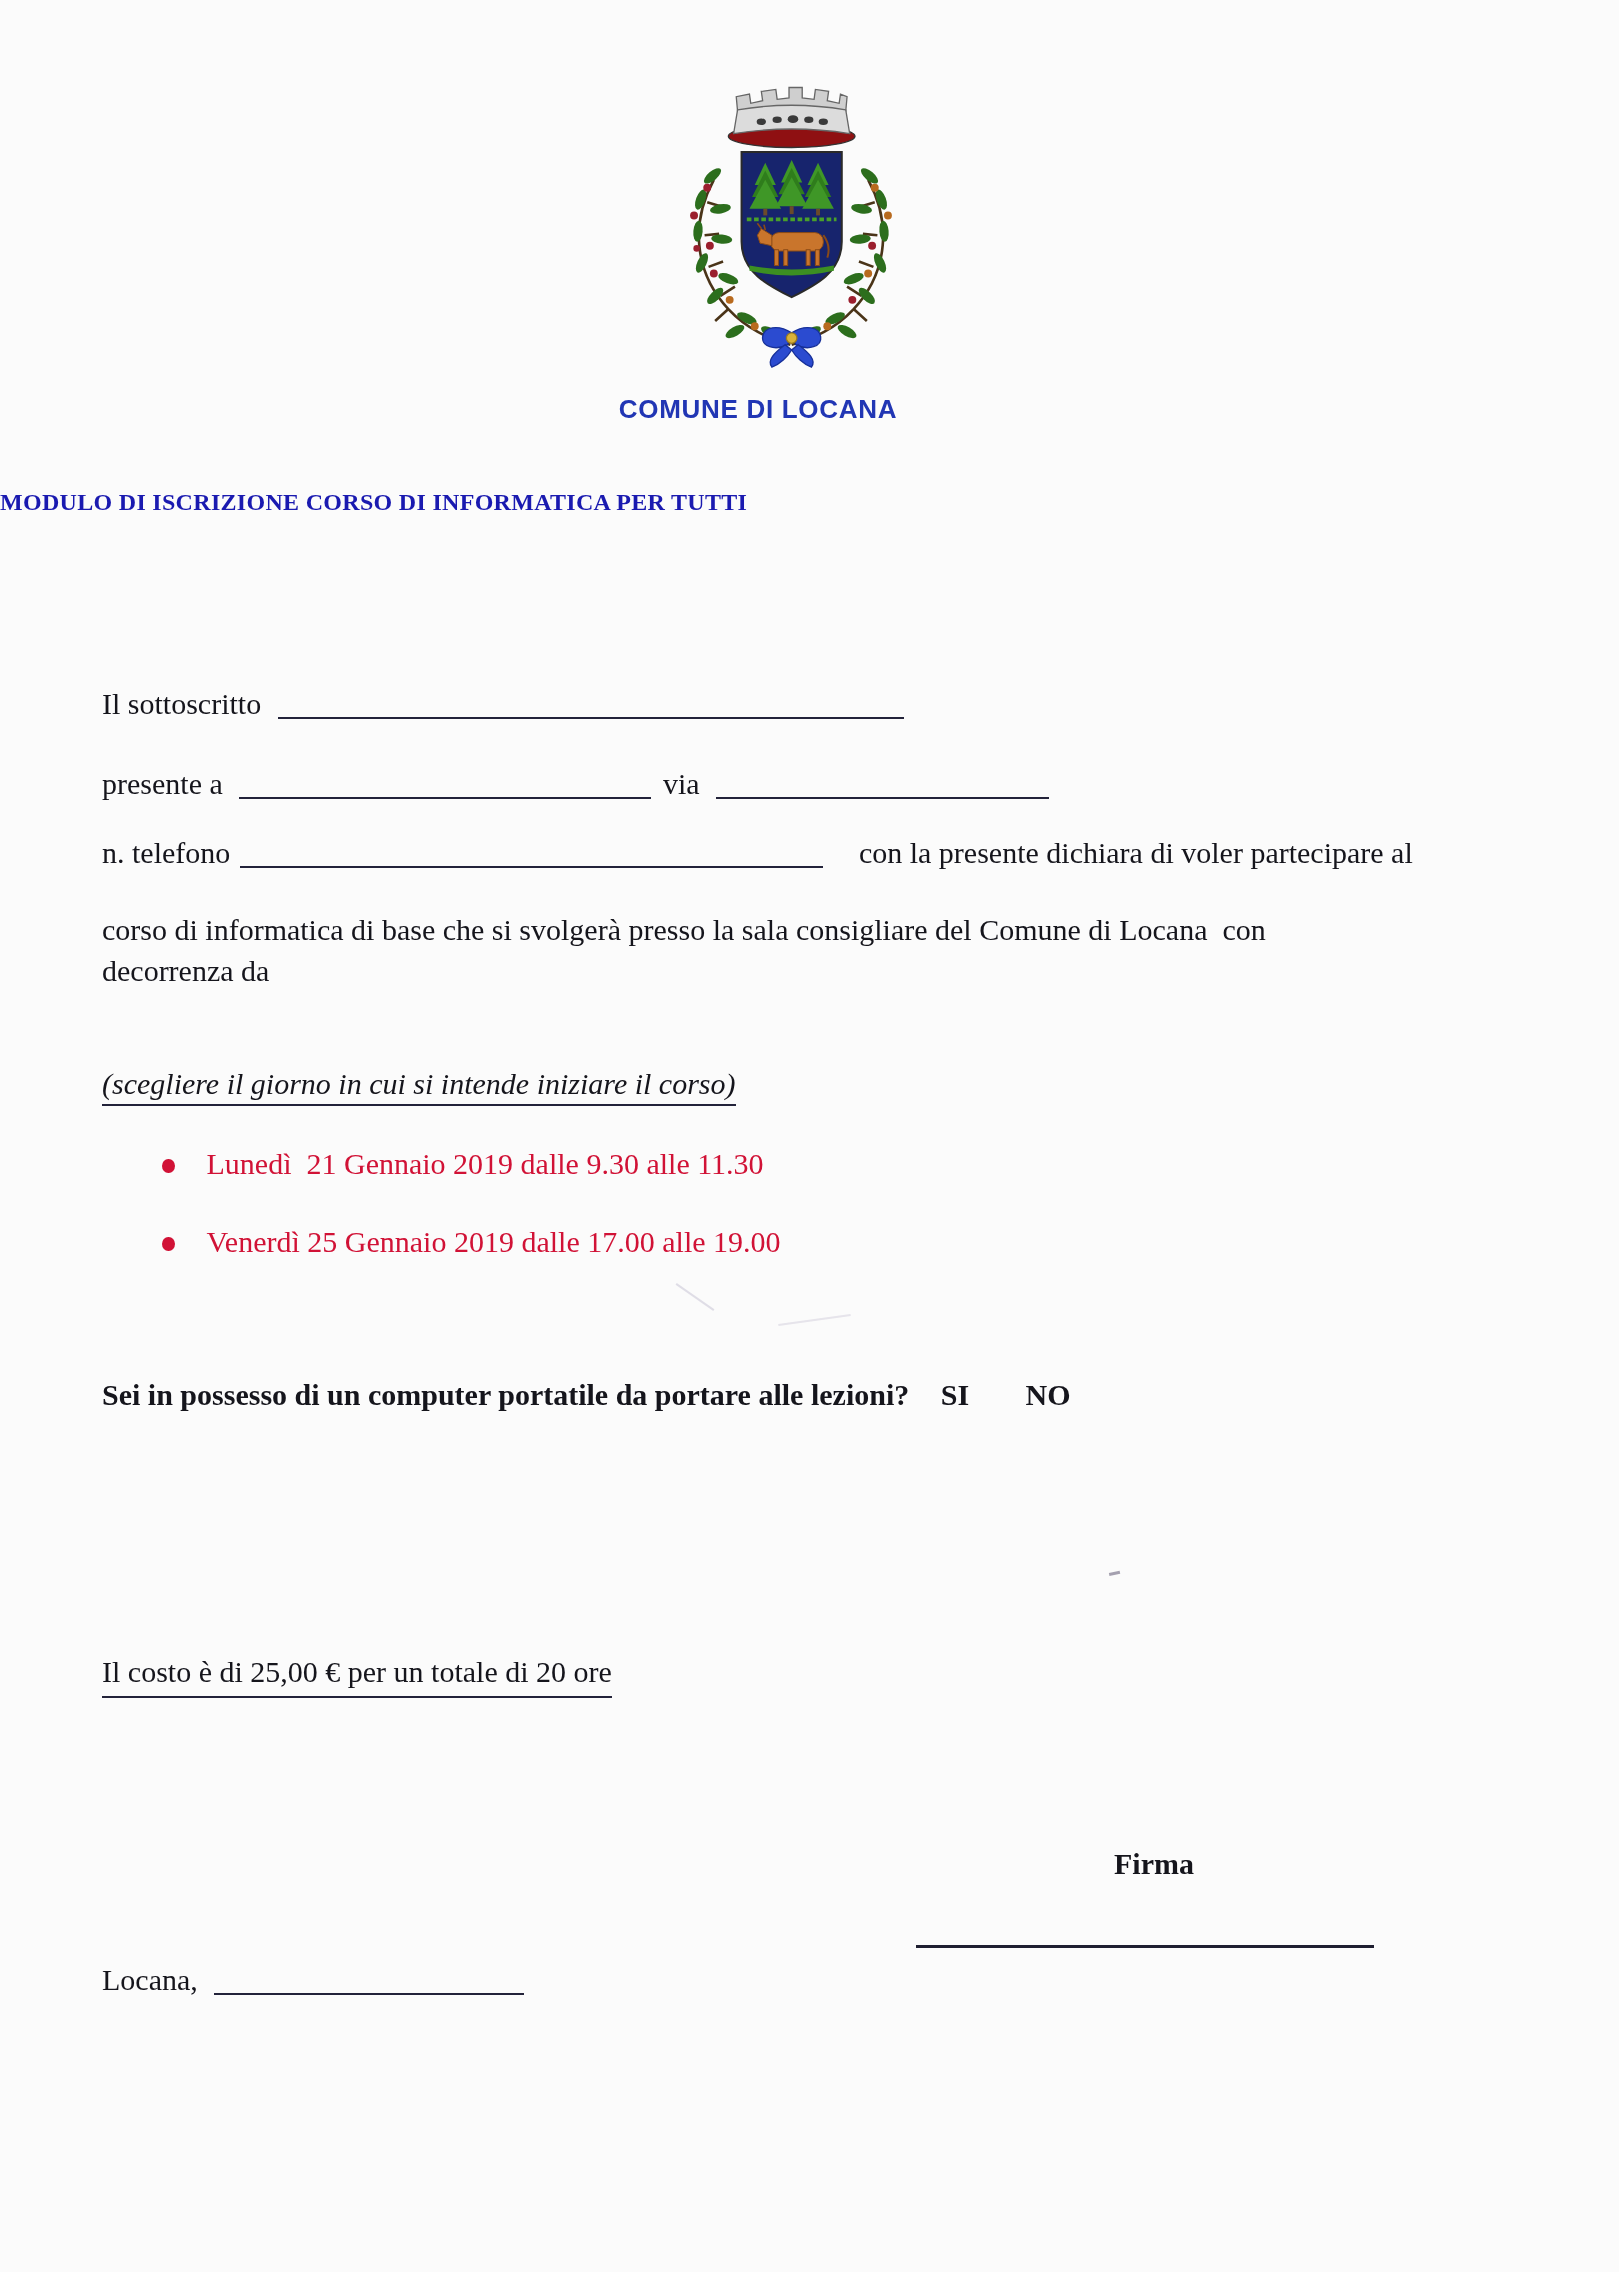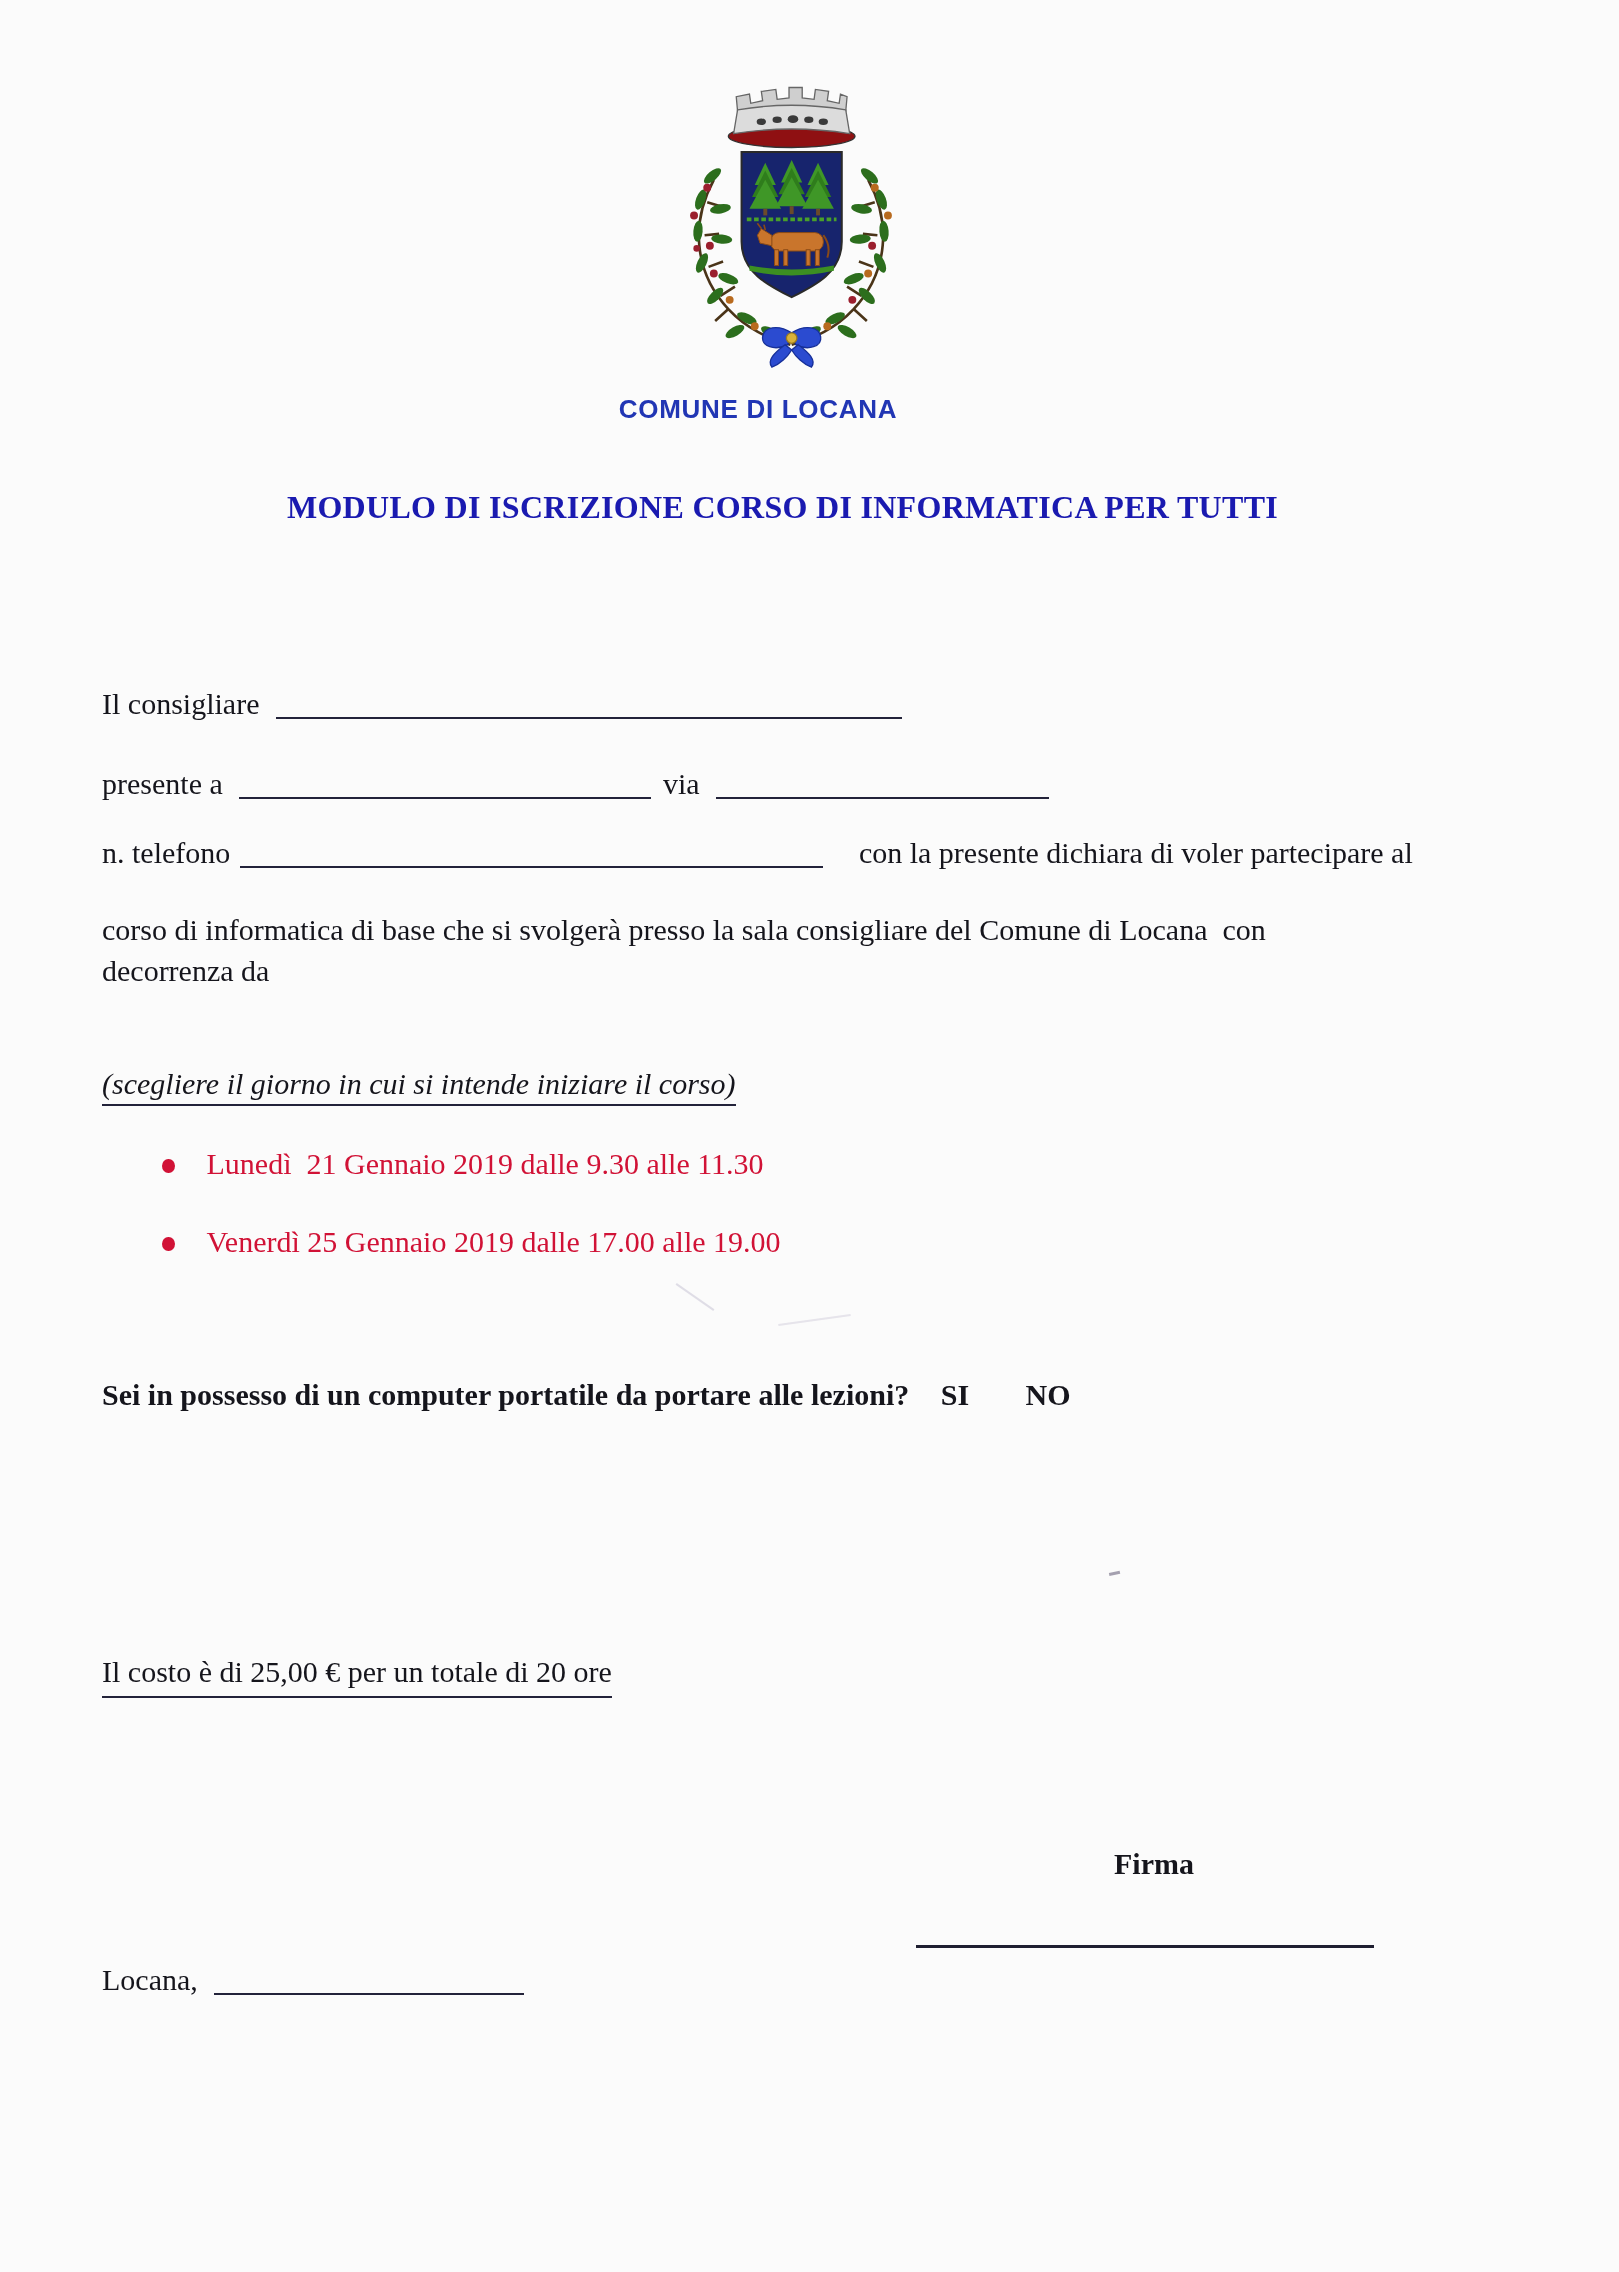--- a/index.html
+++ b/index.html
@@ -12,22 +12,22 @@
   .abs{position:absolute;}
   .pre{white-space:pre-wrap;}
   .body-text{font-size:30px;line-height:41px;}
   .blank{display:inline-block;border-bottom:2.6px solid #23233a;height:1.02em;vertical-align:-0.18em;}
   .crest-block{position:absolute;left:593px;top:69px;width:396px;display:flex;flex-direction:column;align-items:center;}
   .muni{
     margin-top:14.5px;font-family:"Liberation Sans","DejaVu Sans",sans-serif;
     font-weight:bold;font-size:26px;letter-spacing:0.7px;color:#2136b4;transform:translateX(-33px);
   }
   .title{
-    position:absolute;left:0;top:489px;width:1565px;margin:0;text-align:center;
-    font-size:32px;font-weight:bold;color:#1a1ab0;letter-spacing:0.3px;
+    position:absolute;left:0;top:489px;width:1565px;margin:0;text-align:left;
+    font-size:24px;font-weight:bold;color:#1a1ab0;letter-spacing:0.3px;
   }
   .note{font-size:30px;font-style:italic;}
   .note .note-inner{border-bottom:2.6px solid #23233a;padding-bottom:4px;}
   .option-row{display:flex;align-items:flex-start;color:#d11236;}
   .option-dot{width:12.5px;height:14px;border-radius:50%;background:#d11236;align-self:center;margin-top:4px;}
   .option-label{margin-left:32px;font-size:30px;}
   .question{font-weight:bold;}
   .ans{font-weight:bold;}
   .ans-si{margin-left:24px;}
   .ans-no{margin-left:49px;}
@@ -154,21 +154,21 @@
         <path d="M246,418 C262,430 274,442 266,452 C254,448 242,436 236,426 Z"></path>
         <circle cx="236" cy="408" r="8" fill="#d9b23a" stroke="#9a7a20"></circle>
       </g>
     </svg>
     <div class="muni">COMUNE DI LOCANA</div>
   </div>
 
   <h1 class="title">MODULO DI ISCRIZIONE CORSO DI INFORMATICA PER TUTTI</h1>
 
   <div class="abs body-text" style="left:102px;top:683px;">
-    <span>Il consigliare</span>
+    <span>Il sottoscritto</span>
     <span class="blank" style="width:626px;margin-left:9.2px;"></span>
   </div>
 
   <div class="abs body-text" style="left:102px;top:763px;">
     <span>presente a</span>
     <span class="blank" style="width:412px;margin-left:9.2px;"></span>
     <span style="margin-left:4px;">via</span>
     <span class="blank" style="width:333px;margin-left:9.2px;"></span>
   </div>
 

